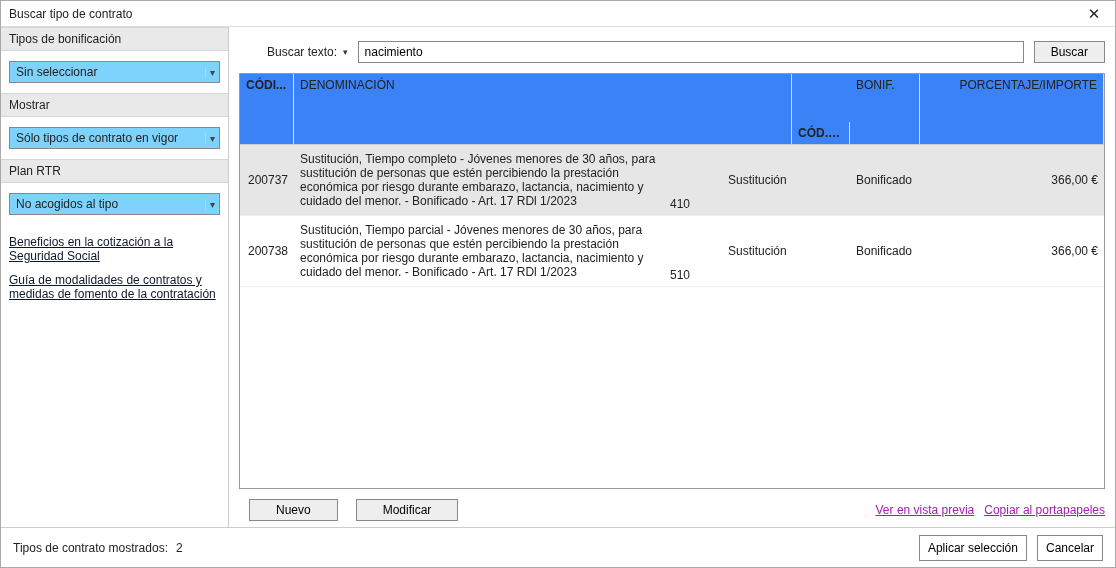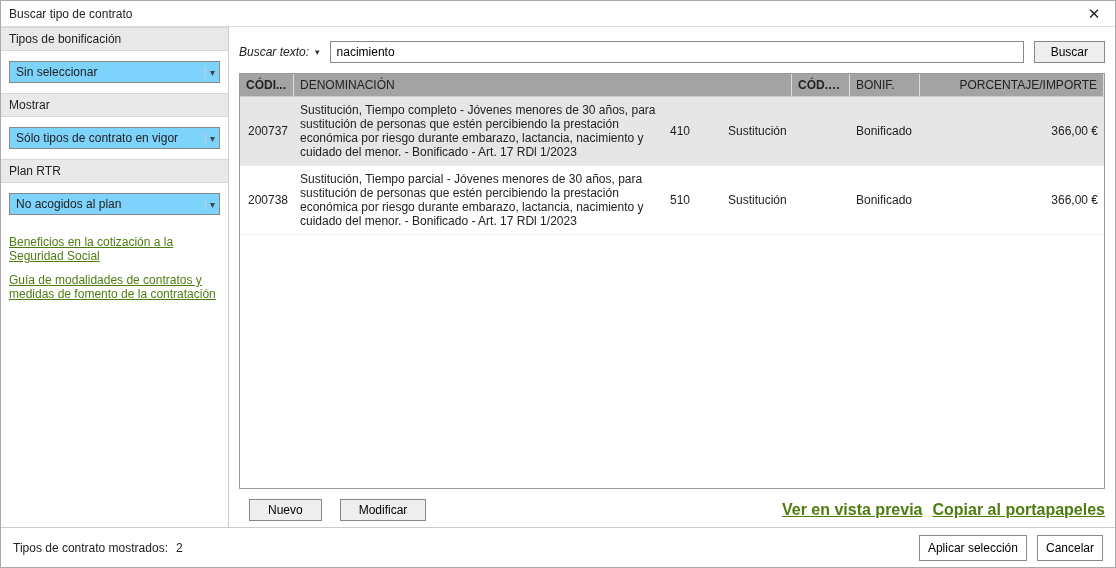--- a/index.html
+++ b/index.html
@@ -72,107 +72,107 @@
   border-left: 1px solid #ccc;
   padding-left: 4px;
   font-size: 10px;
   color: #444;
 }
 .links {
   padding: 10px 8px;
 }
 .links a {
   display: block;
-  color: #4d7c0f;
+  color: #0f172a;
   text-decoration: underline;
   margin-bottom: 10px;
   font-size: 12px;
 }
 .main {
   flex: 1;
   display: flex;
   flex-direction: column;
   padding: 8px 10px 6px 10px;
   min-height: 0;
 }
 .search-row {
   display: flex;
   align-items: center;
   margin: 6px 0 10px 0;
 }
-.search-row .lbl { margin-right: 6px; margin-left: 0; font-style: italic; }
+.search-row .lbl { margin-right: 6px; margin-left: 28px; }
 .search-row .tiny-arrow { font-size: 9px; margin-right: 10px; color:#333; }
 .search-input {
   flex: 1;
   height: 22px;
   border: 1px solid #888;
   padding: 0 6px;
   font-family: inherit;
   font-size: 12px;
 }
 .btn {
   height: 22px;
   border: 1px solid #888;
   background: #eee;
   padding: 0 16px;
   font-family: inherit;
   font-size: 12px;
   cursor: pointer;
   margin-left: 10px;
   min-width: 68px;
 }
-.btn.wide { padding: 0 18px; }
+.btn.wide { padding: 0 26px; }
 .table-wrap {
   flex: 1;
   border: 1px solid #999;
   display: flex;
   flex-direction: column;
   min-height: 0;
   overflow: hidden;
 }
 .thead {
   display: flex;
-  background: #a3a3a3;
+  background: #3b82f6;
   border-bottom: 1px solid #ccc;
   font-weight: normal;
 }
 .th, .td {
   padding: 4px 6px;
   font-size: 12px;
   border-right: 1px solid #ddd;
   overflow: hidden;
   text-overflow: ellipsis;
 }
 .th { white-space: nowrap; font-weight: normal; }
 .th.bold { font-weight: 600; }
 .col-codigo { width: 54px; text-align: right;}
 .col-codigo.th { text-align: left; }
 .col-denom  { flex: 1; }
-.col-codo   { width: 58px; }
+.col-codo   { width: 58px; margin-top: 48px; }
 .col-tipo   { width: 128px; }
 .col-bonif  { width: 70px; }
 .col-pct    { width: 184px; text-align: right; }
 .tbody { flex: 1; overflow: auto; }
 .row {
   display: flex;
   border-bottom: 1px solid #eee;
   align-items: center;
 }
 .row.selected { background: #e6e6e6; }
 .td { border-right: none; }
 .td.col-denom { white-space: normal; padding: 6px; }
 .below-table {
   display: flex;
   justify-content: space-between;
   align-items: center;
   margin-top: 10px;
 }
 .left-btns { display: flex; gap: 8px; }
 .right-links { display: flex; gap: 10px; }
-.right-links a { color: #4d7c0f; text-decoration: underline; font-size: 16px; font-weight: bold; }
+.right-links a { color: #a21caf; text-decoration: underline; font-size: 12px; }
 .statusbar {
   height: 40px;
   border-top: 1px solid #ccc;
   display: flex;
   align-items: center;
   justify-content: space-between;
   padding: 0 12px;
 }
 .statusbar .left { display: flex; align-items: center; gap: 8px; }
 .statusbar .right { display: flex; gap: 10px; }
@@ -212,21 +212,21 @@
       <div class="section-body">
         <div class="combo">
           <span>Sólo tipos de contrato en vigor</span>
           <span class="arrow">▾</span>
         </div>
       </div>
 
       <div class="section-header">Plan RTR</div>
       <div class="section-body">
         <div class="combo">
-          <span>No acogidos al plan</span>
+          <span>No acogidos al tipo</span>
           <span class="arrow">▾</span>
         </div>
       </div>
 
       <div class="links">
         <a href="#">Beneficios en la cotización a la Seguridad Social</a>
         <a href="#">Guía de modalidades de contratos y medidas de fomento de la contratación</a>
       </div>
 
     </div>

